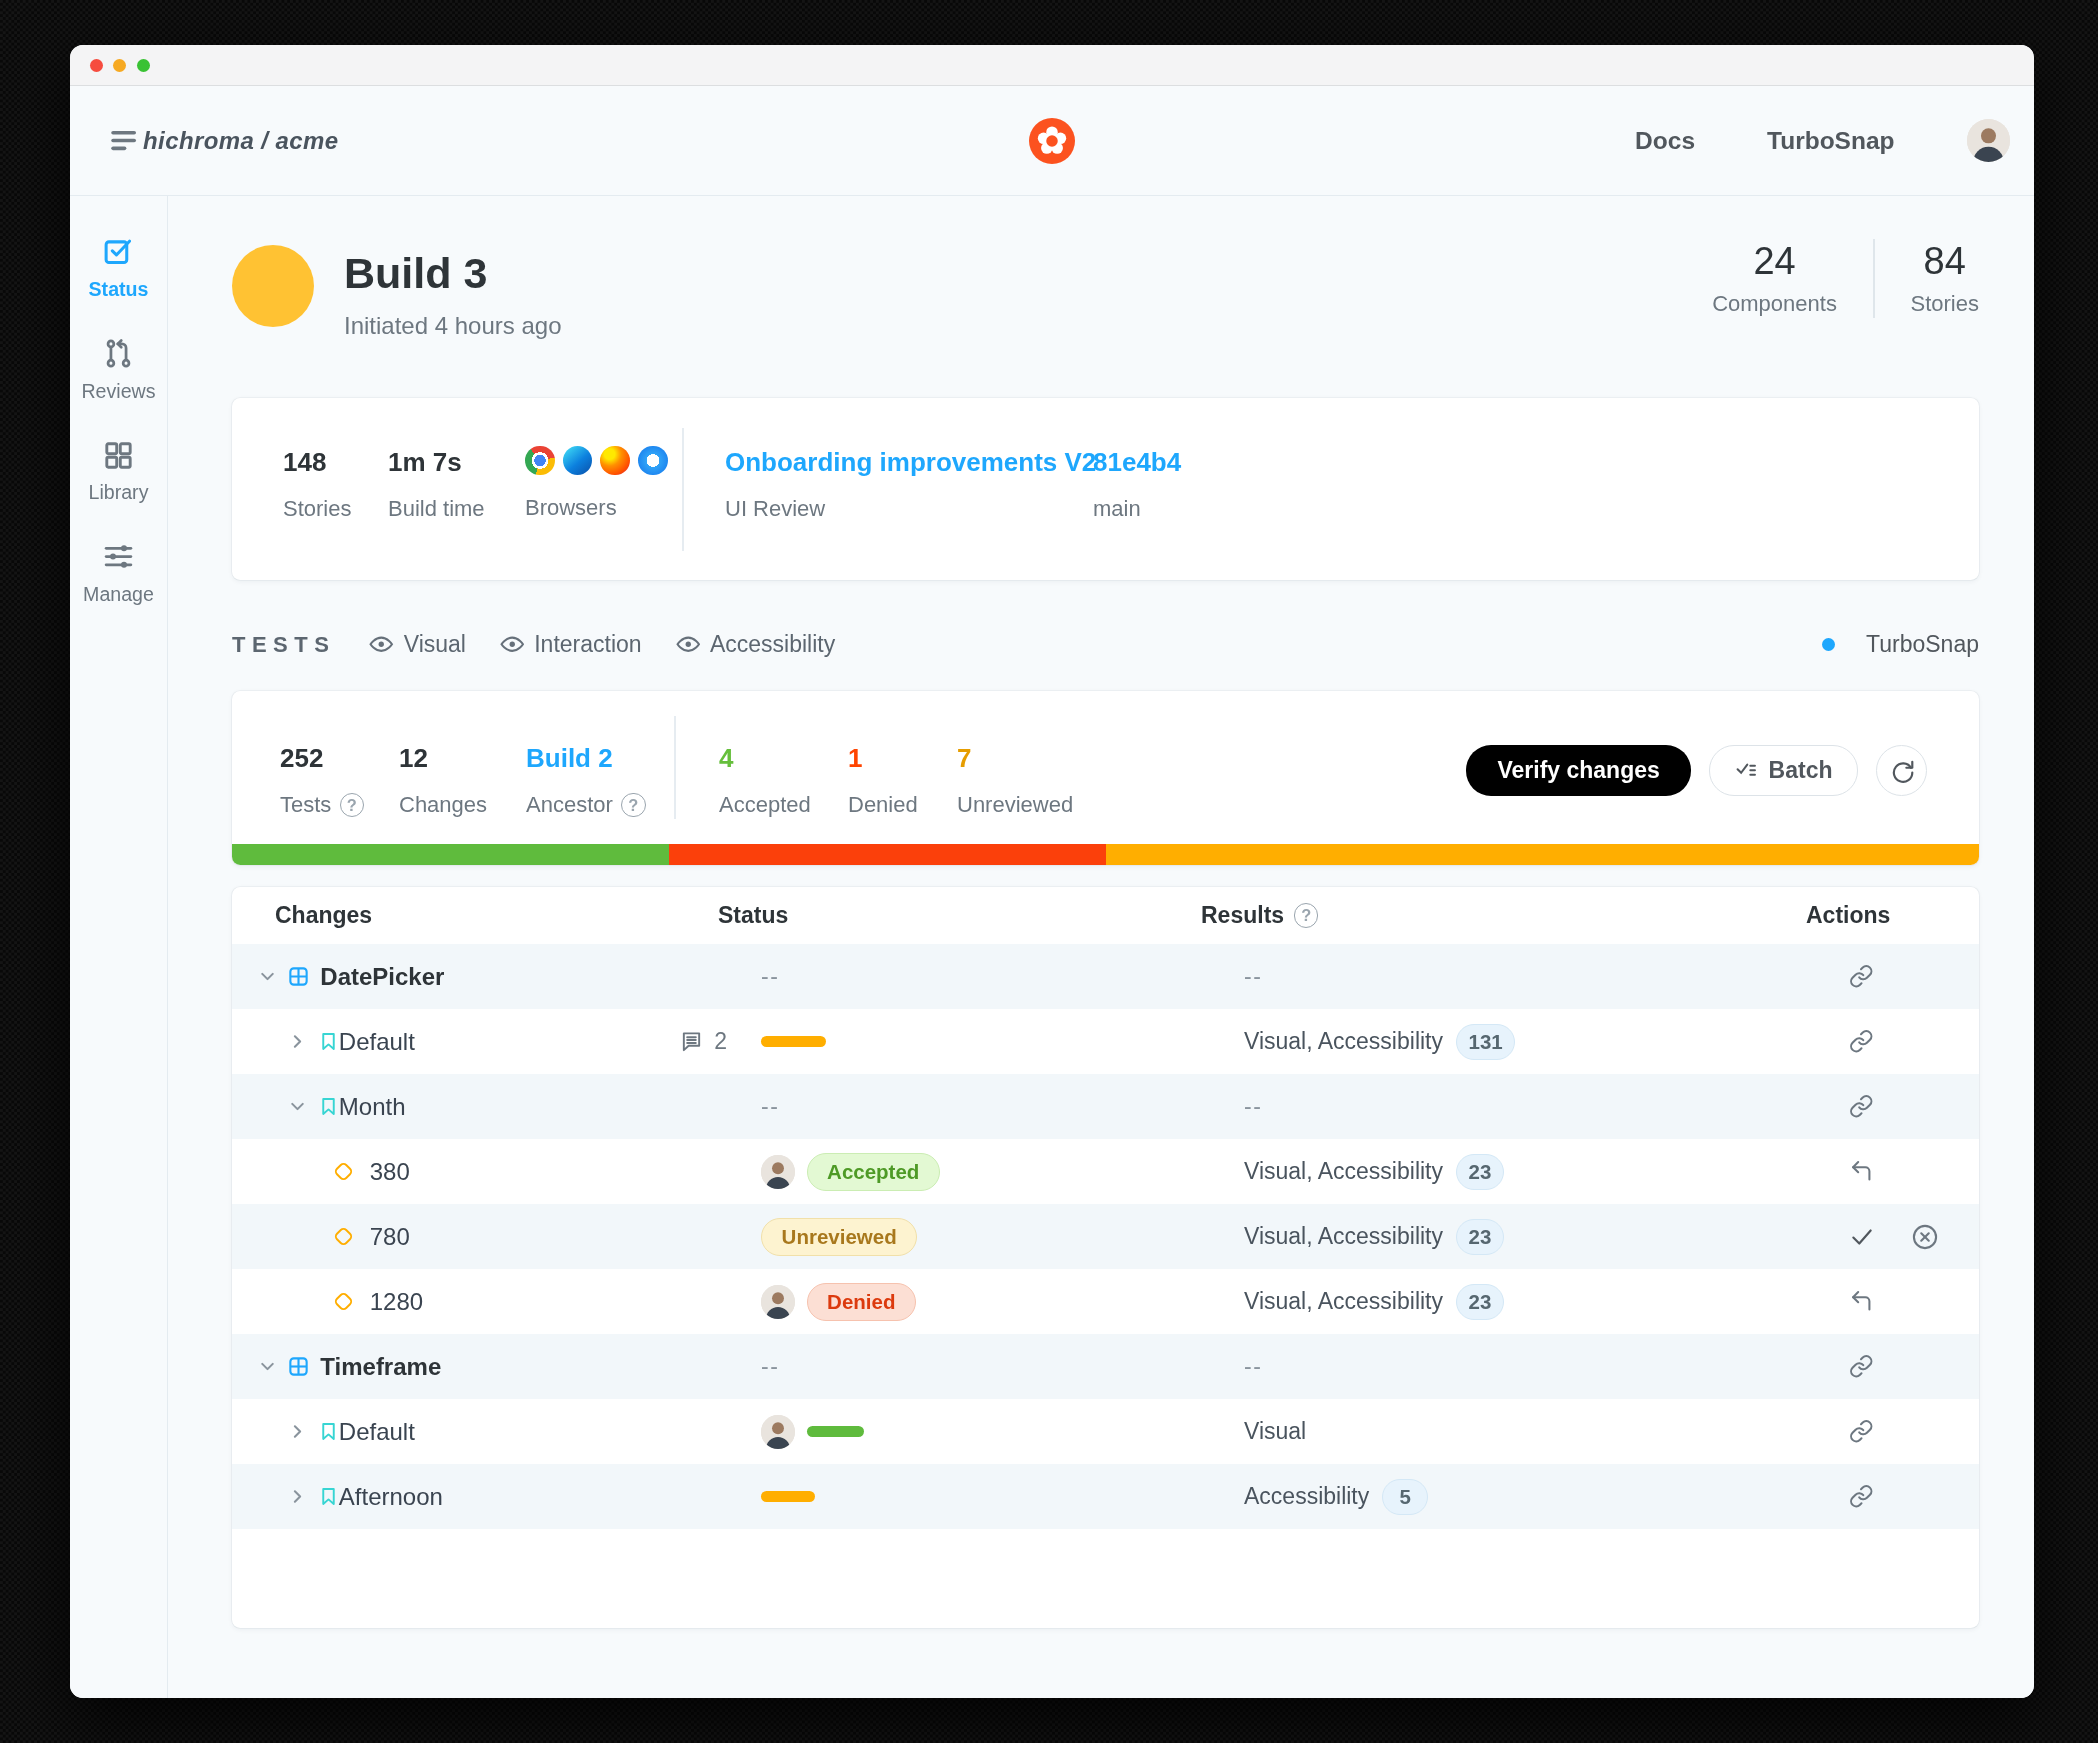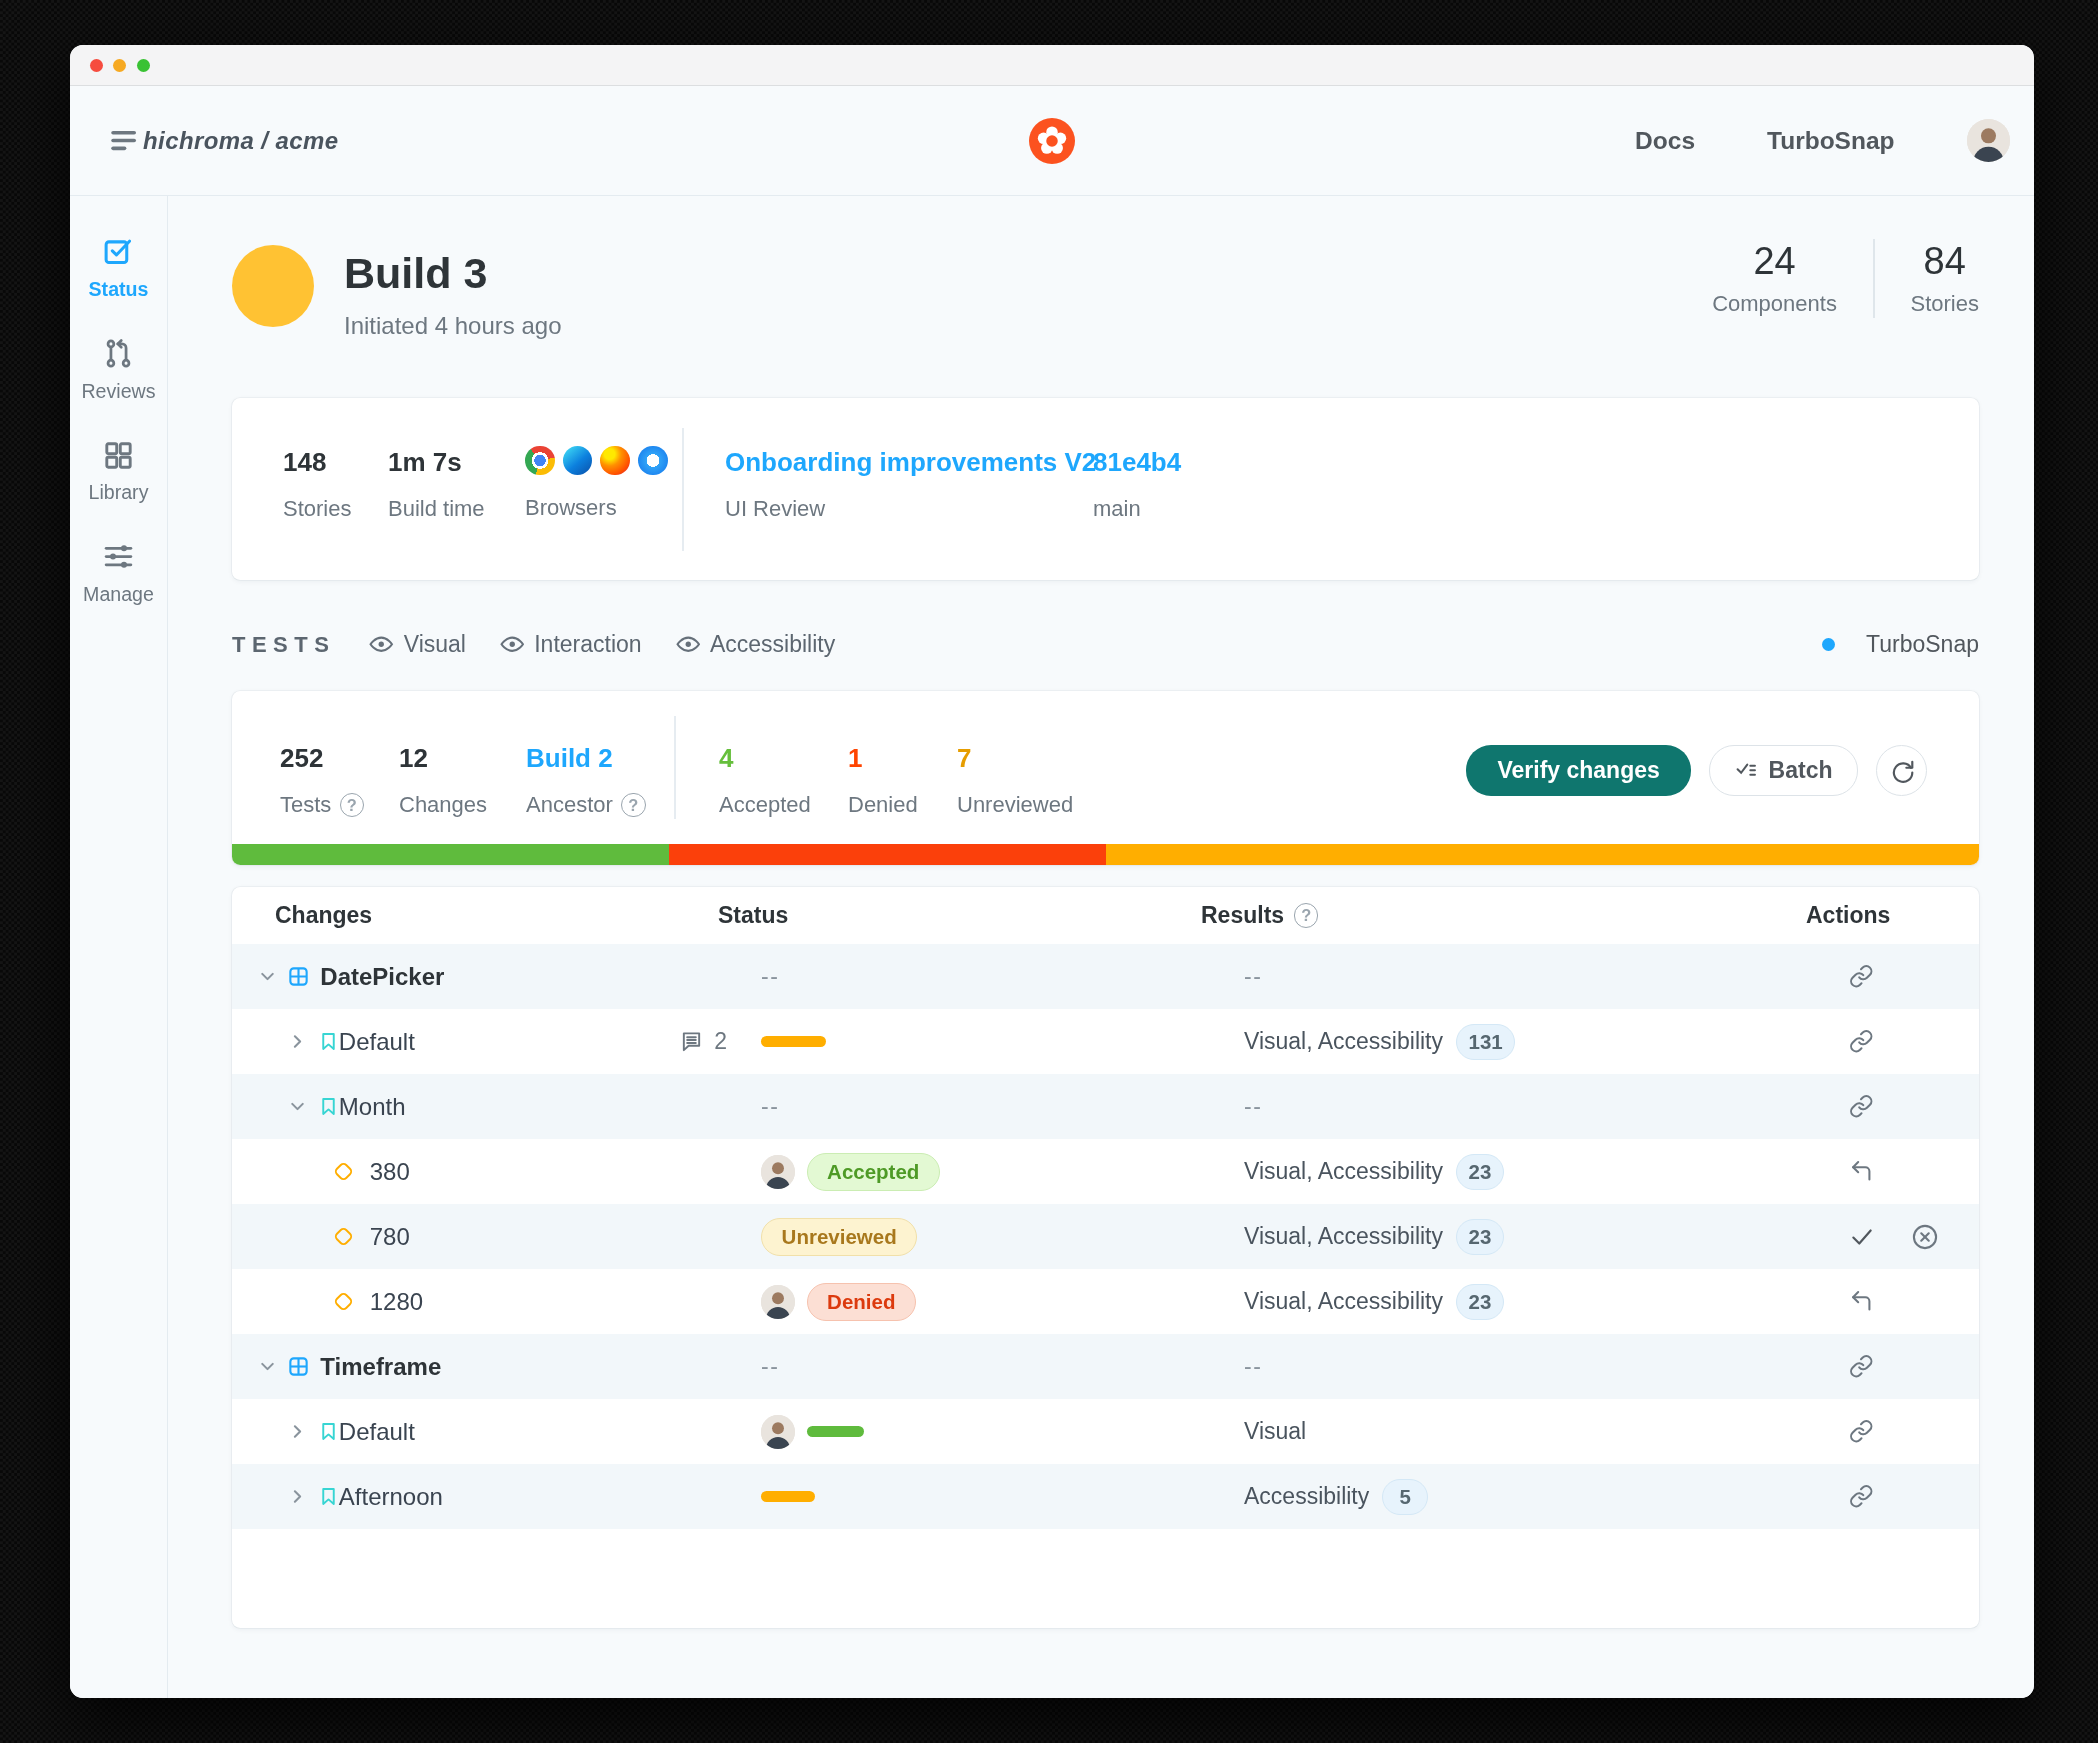--- a/index.html
+++ b/index.html
@@ -80,21 +80,21 @@
   .tests-row{ position:absolute; left:64px; top:432px; right:55px; height:33px; display:flex; align-items:center; }
   .tests-heading{ font-size:22px; font-weight:700; letter-spacing:6.5px; color:#5C6670; }
   .filter{ display:flex; align-items:center; gap:9.8px; margin-left:34px; color:#5C6670; font-size:23px; }
   .filter:first-of-type{ margin-left:43px; }
   .turbosnap{ margin-left:auto; display:flex; align-items:center; gap:31px; font-size:23px; color:#51575D; }
   .ts-dot{ width:13px; height:13px; border-radius:50%; background:#1EA7FD; }
   
   .tests-card{ top:495px; height:174px; }
   .tc-stats .stat .v{ font-size:26px; }
   .btns{ position:absolute; right:52px; top:54px; display:flex; align-items:center; gap:18px; }
-  .btn-verify{ height:51px; padding:0 31px; border:none; border-radius:25px; background:#0f766e;
+  .btn-verify{ height:51px; padding:0 31px; border:none; border-radius:25px; background:#000000;
                color:#fff; font-size:23px; font-weight:700; font-family:inherit; cursor:pointer; }
   .btn-batch{ height:51px; padding:0 24.5px; border-radius:25px; background:#fff; border:0.8px solid #dde3e8;
               color:#51575D; font-size:23px; font-weight:700; font-family:inherit; display:flex; align-items:center; gap:9.8px; cursor:pointer;}
   .btn-refresh{ width:51px; height:51px; border-radius:50%; background:#fff; border:0.8px solid #dde3e8;
                 display:flex; align-items:center; justify-content:center; cursor:pointer; }
   .progress{ position:absolute; left:0; right:0; bottom:0; height:21px; display:flex; overflow:hidden;
              border-radius:0 0 8.2px 8.2px; }
   .progress .seg{ height:100%; }
   
   .table-card{ top:691px; height:741px; overflow:hidden; }

